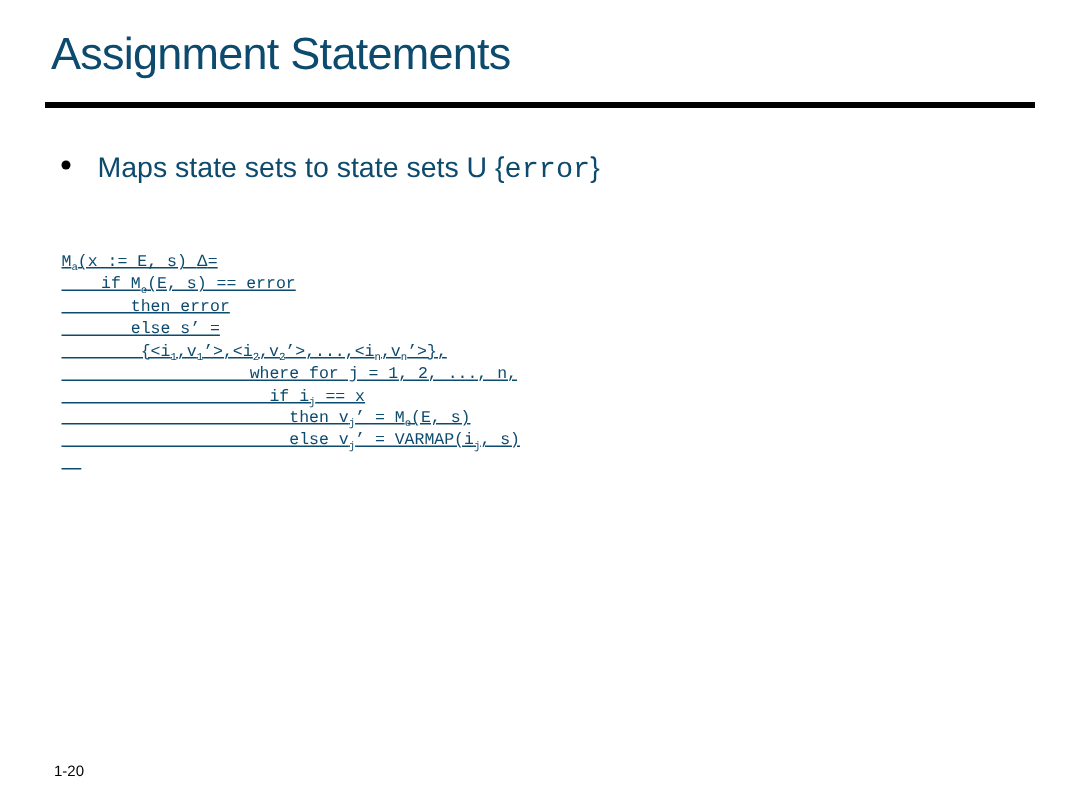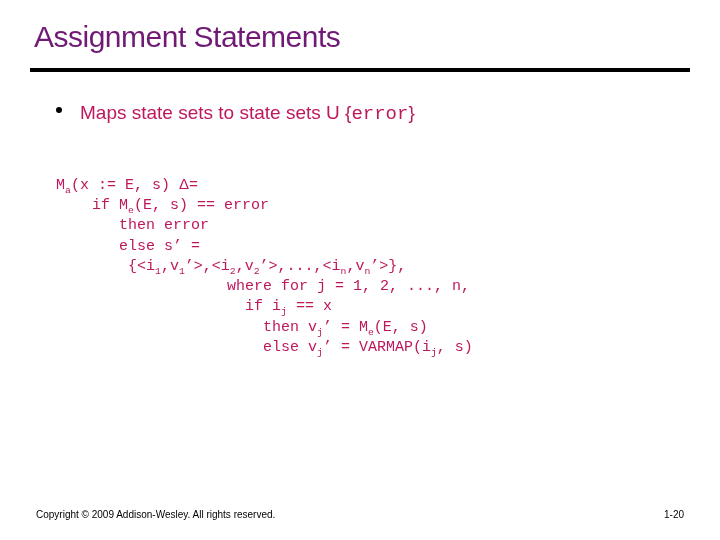--- a/index.html
+++ b/index.html
@@ -5,51 +5,51 @@
   * { margin: 0; padding: 0; box-sizing: border-box; }
   body {
     width: 720px;
     height: 540px;
     background: #ffffff;
     font-family: Verdana, Geneva, sans-serif;
     position: relative;
     overflow: hidden;
   }
   .title {
-    color: #701a75;
+    color: #0c4a6e;
     font-size: 30px;
     font-weight: normal;
     padding: 20px 0 14px 34px;
     letter-spacing: -0.5px;
   }
   .rule {
     height: 4px;
     background: #000;
     margin: 0 30px 0 30px;
   }
   .body {
-    padding: 28px 36px 0 56px;
-    color: #be185d;
+    padding: 28px 36px 0 41px;
+    color: #0c4a6e;
   }
   .bullet-row {
     display: flex;
     font-size: 19px;
     line-height: 1.35;
   }
   .bullet-dot {
     width: 24px;
     flex: 0 0 24px;
     padding-top: 7px;
   }
   .bullet-dot .dot {
     width: 6px; height: 6px; background: #000; border-radius: 50%;
   }
   .bullet-text { flex: 1; }
   .mono { font-family: "Courier New", Courier, monospace; font-size: 19px; }
-  .monosmall { font-family: "Courier New", Courier, monospace; font-size: 15px; line-height: 1.35; white-space: pre; }
+  .monosmall { font-family: "Courier New", Courier, monospace; font-size: 11px; line-height: 1.35; white-space: pre; text-decoration: underline; }
   .block { margin-top: 26px; }
   sub { font-size: 0.65em; vertical-align: sub; line-height: 0; }
   .footer {
     position: absolute;
     bottom: 20px;
     left: 36px;
     right: 36px;
     display: flex;
     justify-content: space-between;
     font-family: Arial, Helvetica, sans-serif;
@@ -82,15 +82,14 @@
 <span><span>        {&lt;i</span><sub>1</sub><span>,v</span><sub>1</sub><span>’&gt;,&lt;i</span><sub>2</sub><span>,v</span><sub>2</sub><span>’&gt;,...,&lt;i</span><sub>n</sub><span>,v</span><sub>n</sub><span>’&gt;},</span></span>
 <span>                   where for j = 1, 2, ..., n,</span>
 <span><span>                     if i</span><sub>j</sub><span> == x</span></span>
 <span><span>                       then v</span><sub>j</sub><span>’ = M</span><sub>e</sub><span>(E, s)</span></span>
 <span><span>                       else v</span><sub>j</sub><span>’ = VARMAP(i</span><sub>j</sub><span>, s)</span></span>
   </div>
 
 </div>
 
 <div class="footer">
-  <span>Copyright © 2009 Addison-Wesley. All rights reserved.</span>
   <span>1-20</span>
 </div>
 
 </body></html>

